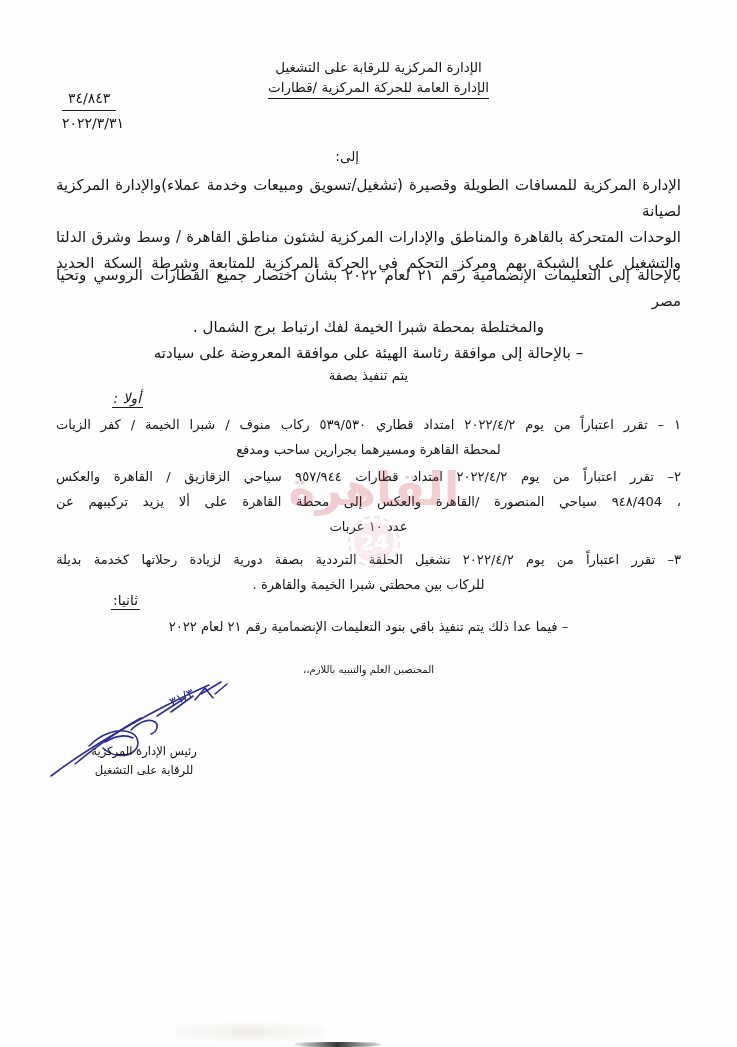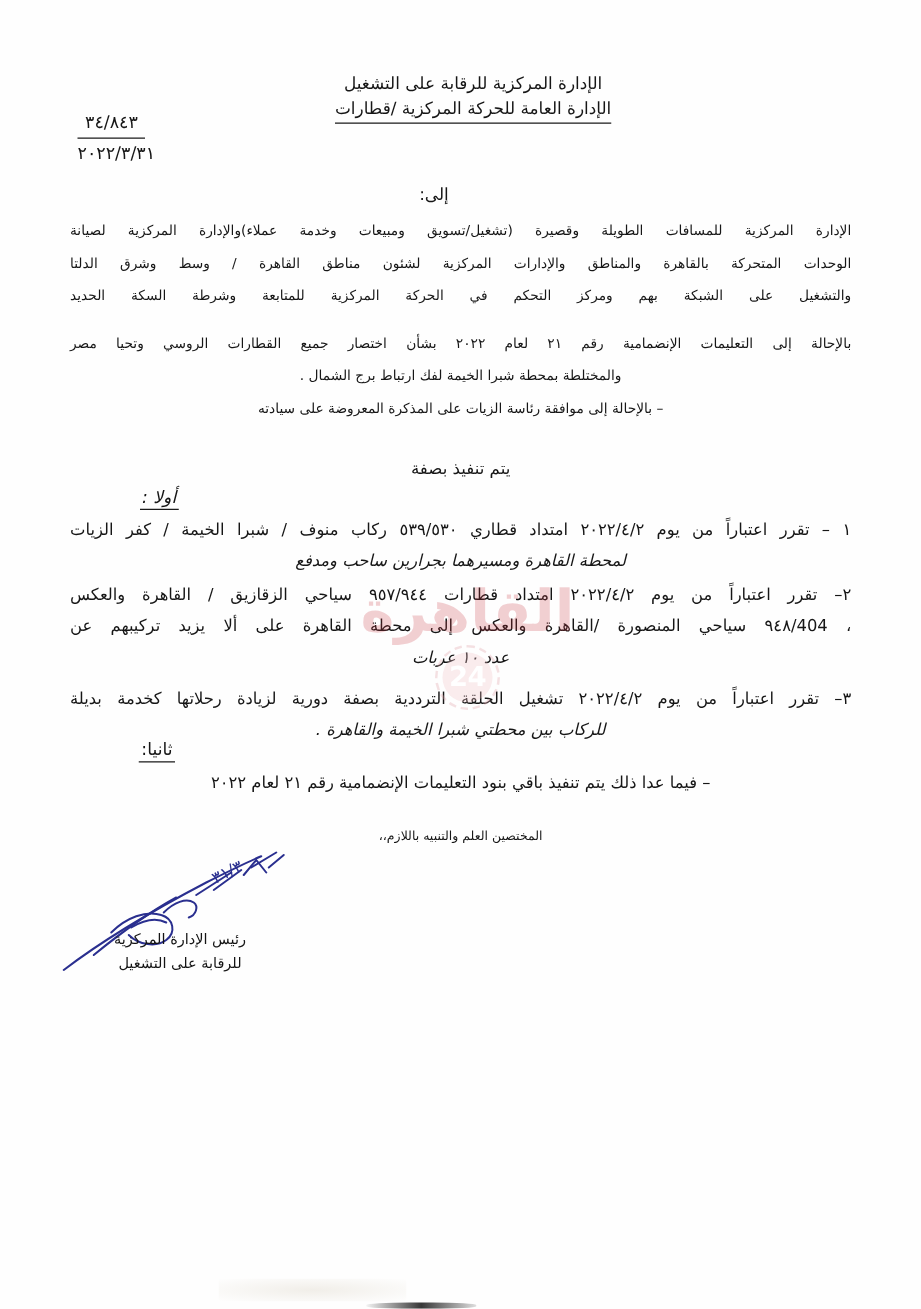--- a/index.html
+++ b/index.html
@@ -64,21 +64,21 @@
   
   .to-label {
     position: absolute;
     top: 148px;
     right: 378px;
     font-size: 13.5px;
   }
 
   .para {
     position: absolute;
-    font-size: 11px;
+    font-size: 15px;
     line-height: 26px;
     text-align: justify;
     text-align-last: center;
     direction: rtl;
   }
 
   .recipients {
     top: 172px;
     right: 56px;
     width: 625px;
@@ -135,21 +135,21 @@
     width: 625px;
     font-size: 13.1px;
     line-height: 25px;
   }
   .item .ln { display: block; }
   .item .ln.just {
     text-align: justify;
     text-align-last: justify;
     white-space: normal;
   }
-  .item .ln.ctr { text-align: center; font-style: italic; }
+  .item .ln.ctr { text-align: center; }
 
   .item-1 { top: 412px; }
   .item-2 { top: 464px; }
   .item-3 { top: 547px; }
 
   .second-body {
     position: absolute;
     top: 614px;
     right: 56px;
     width: 625px;
@@ -284,21 +284,21 @@
 
   <div class="para recipients">
     <span class="ln just">الإدارة المركزية للمسافات الطويلة وقصيرة (تشغيل/تسويق ومبيعات وخدمة عملاء)والإدارة المركزية لصيانة</span>
     <span class="ln just">الوحدات المتحركة بالقاهرة والمناطق والإدارات المركزية لشئون مناطق القاهرة / وسط وشرق الدلتا</span>
     <span class="ln just">والتشغيل على الشبكة بهم ومركز التحكم في الحركة المركزية للمتابعة وشرطة السكة الحديد</span>
   </div>
 
   <div class="para refer-block">
     <span class="ln ln1">بالإحالة إلى التعليمات الإنضمامية رقم ٢١ لعام ٢٠٢٢ بشأن اختصار جميع القطارات الروسي  وتحيا مصر</span>
     <span class="ln ln2">والمختلطة بمحطة شبرا الخيمة لفك ارتباط برج الشمال .</span>
-    <span class="ln ln3">– بالإحالة إلى موافقة رئاسة الزيات على المذكرة المعروضة على سيادته</span>
+    <span class="ln ln3">– بالإحالة إلى موافقة رئاسة الهيئة على موافقة المعروضة على سيادته</span>
   </div>
 
   <div class="exec-line">يتم تنفيذ بصفة</div>
 
   <div class="sec-head sec-first">
     <span>أولا :</span>
   </div>
 
   <div class="item item-1">
     <span class="ln just">١ – تقرر اعتباراً من يوم ٢٠٢٢/٤/٢ امتداد  قطاري ٥٣٩/٥٣٠ ركاب منوف / شبرا الخيمة  / كفر الزيات</span>

